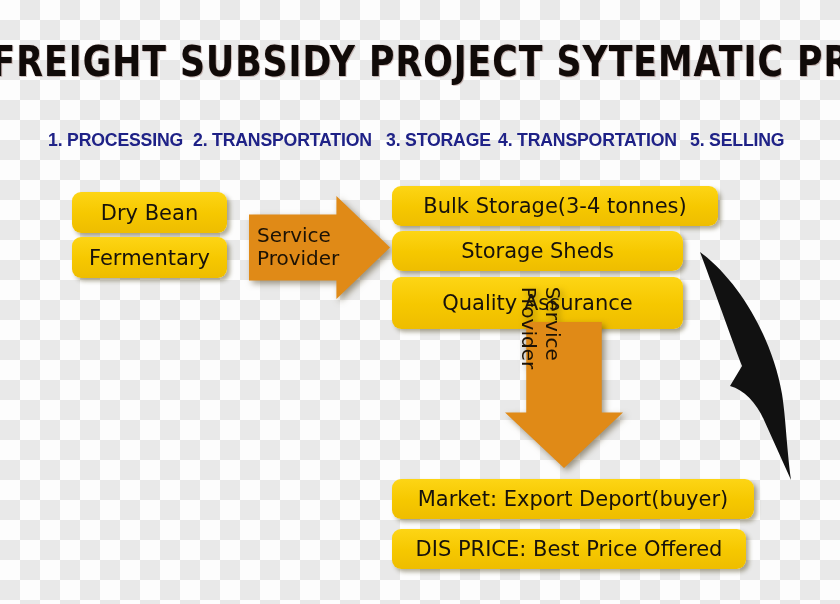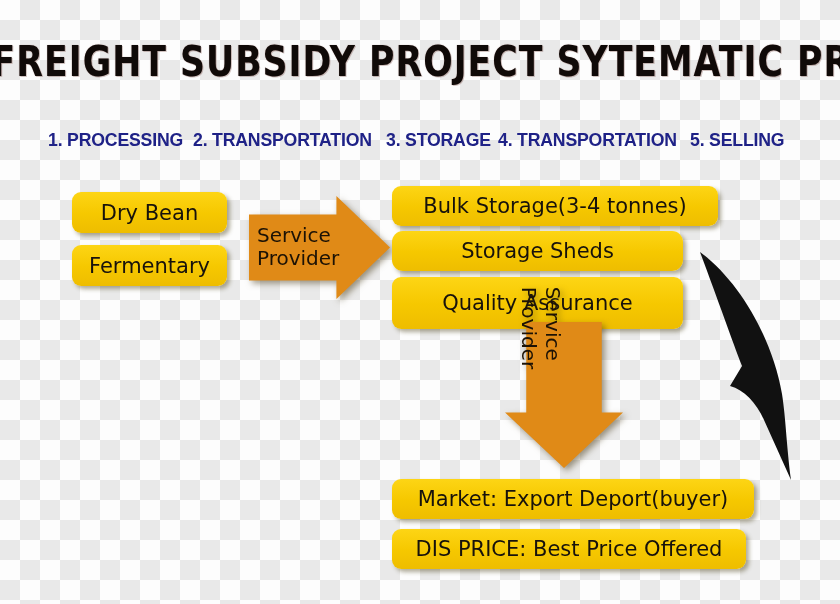--- a/index.html
+++ b/index.html
@@ -148,21 +148,21 @@
 
   <div id="steps">
     <div class="step">1. PROCESSING</div>
     <div class="step">2. TRANSPORTATION</div>
     <div class="step">3. STORAGE</div>
     <div class="step">4. TRANSPORTATION</div>
     <div class="step">5. SELLING</div>
   </div>
 
   <div class="ybox" style="left:72px; top:192px; width:155px; height:41px;">Dry Bean</div>
-  <div class="ybox" style="left:72px; top:245px; width:155px; height:41px;">Fermentary</div>
+  <div class="ybox" style="left:72px; top:237px; width:155px; height:41px;">Fermentary</div>
 
   <div class="arrow-right" style="left:249px; top:196px; width:141px; height:103px;">
     <div class="shape"></div>
     <div class="label">Service
 Provider</div>
   </div>
 
   <div class="ybox" style="left:392px; top:186px; width:326px; height:40px; font-size:21px;">Bulk Storage(3-4 tonnes)</div>
   <div class="ybox" style="left:392px; top:231px; width:291px; height:40px;border-radius:11px;">Storage Sheds</div>
   <div class="ybox" style="left:392px; top:277px; width:291px; height:52px;">Quality Assurance</div>

